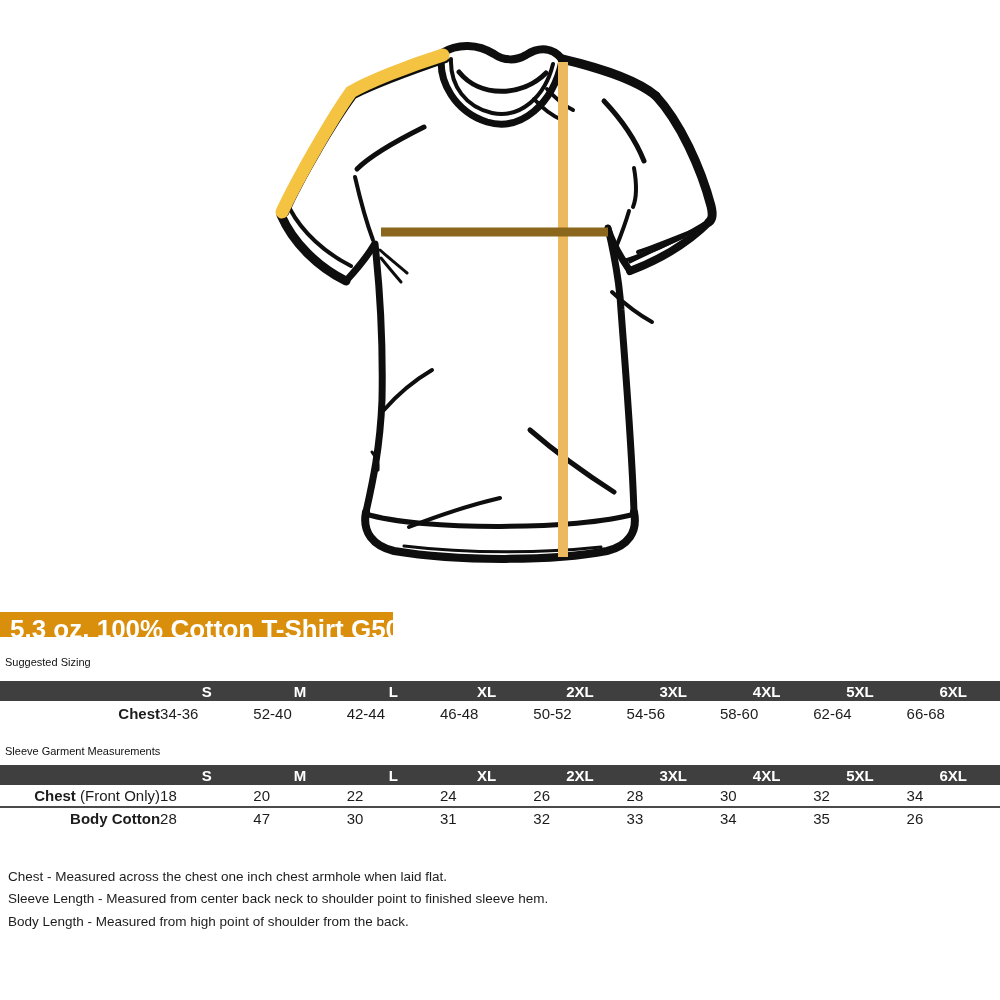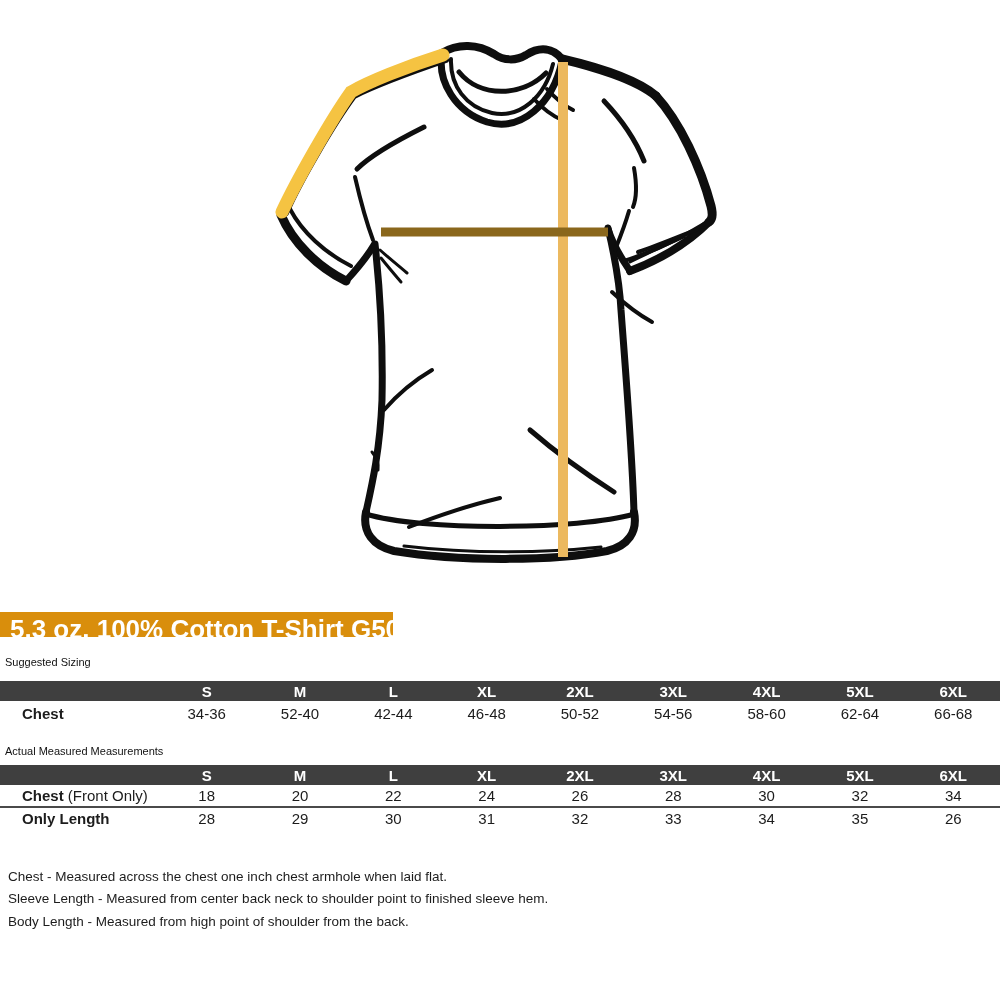--- a/index.html
+++ b/index.html
@@ -44,30 +44,30 @@
   table.size-table thead th {
     background:#3F3F3F;
     color:#ffffff;
     font-weight:bold;
     font-size:15px;
     height:20px;
     padding:0;
     text-align:center;
   }
   table.size-table td {
-    text-align:center;
+    text-align:left;
     vertical-align:middle;
     padding:0;
     color:#1c1c1c;
   }
   #suggested-table td { height:25px; }
   #garment-table td   { height:21px;margin-top:13px; }
   table.size-table td.row-label {
-    text-align:left;
-    padding-left:22px;
+    text-align:right;
+    padding-left:10px;
   }
   #garment-table tbody tr + tr td { border-top:2px solid #4a4a4a; }
 
   .notes {
     position:absolute; left:8px; top:866px;
     font-size:13.5px;
     line-height:22.3px;
     color:#1c1c1c;
   }
   .notes div { white-space:nowrap; }
@@ -162,21 +162,21 @@
         <td>46-48</td>
         <td>50-52</td>
         <td>54-56</td>
         <td>58-60</td>
         <td>62-64</td>
         <td>66-68</td>
       </tr>
     </tbody>
   </table>
 
-<div class="section-title" id="garment-title">Actual Measured Measurements</div>
+<div class="section-title" id="garment-title">Sleeve Garment Measurements</div>
 <table class="size-table" id="garment-table">
   <colgroup>
     <col style="width:160px">
     <col style="width:93.3px">
       <col style="width:93.3px">
       <col style="width:93.3px">
     <col style="width:93.3px">
       <col style="width:93.3px">
       <col style="width:93.3px">
     <col style="width:93.3px">
@@ -204,23 +204,23 @@
         <td>20</td>
         <td>22</td>
         <td>24</td>
         <td>26</td>
         <td>28</td>
         <td>30</td>
         <td>32</td>
         <td>34</td>
       </tr>
       <tr>
-        <td class="row-label"><b>Only Length</b></td>
+        <td class="row-label"><b>Body Cotton</b></td>
         <td>28</td>
-        <td>29</td>
+        <td>47</td>
         <td>30</td>
         <td>31</td>
         <td>32</td>
         <td>33</td>
         <td>34</td>
         <td>35</td>
         <td>26</td>
       </tr>
     </tbody>
   </table>

